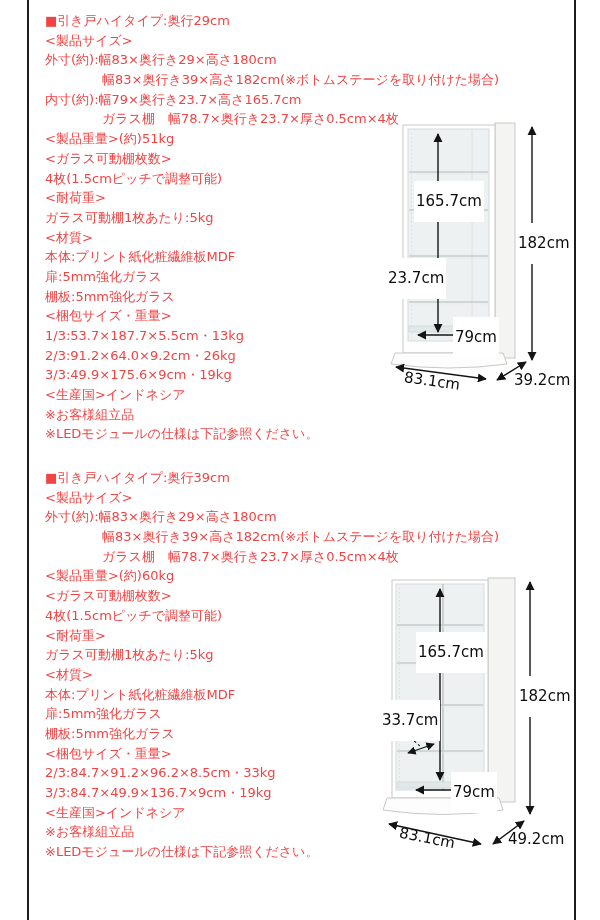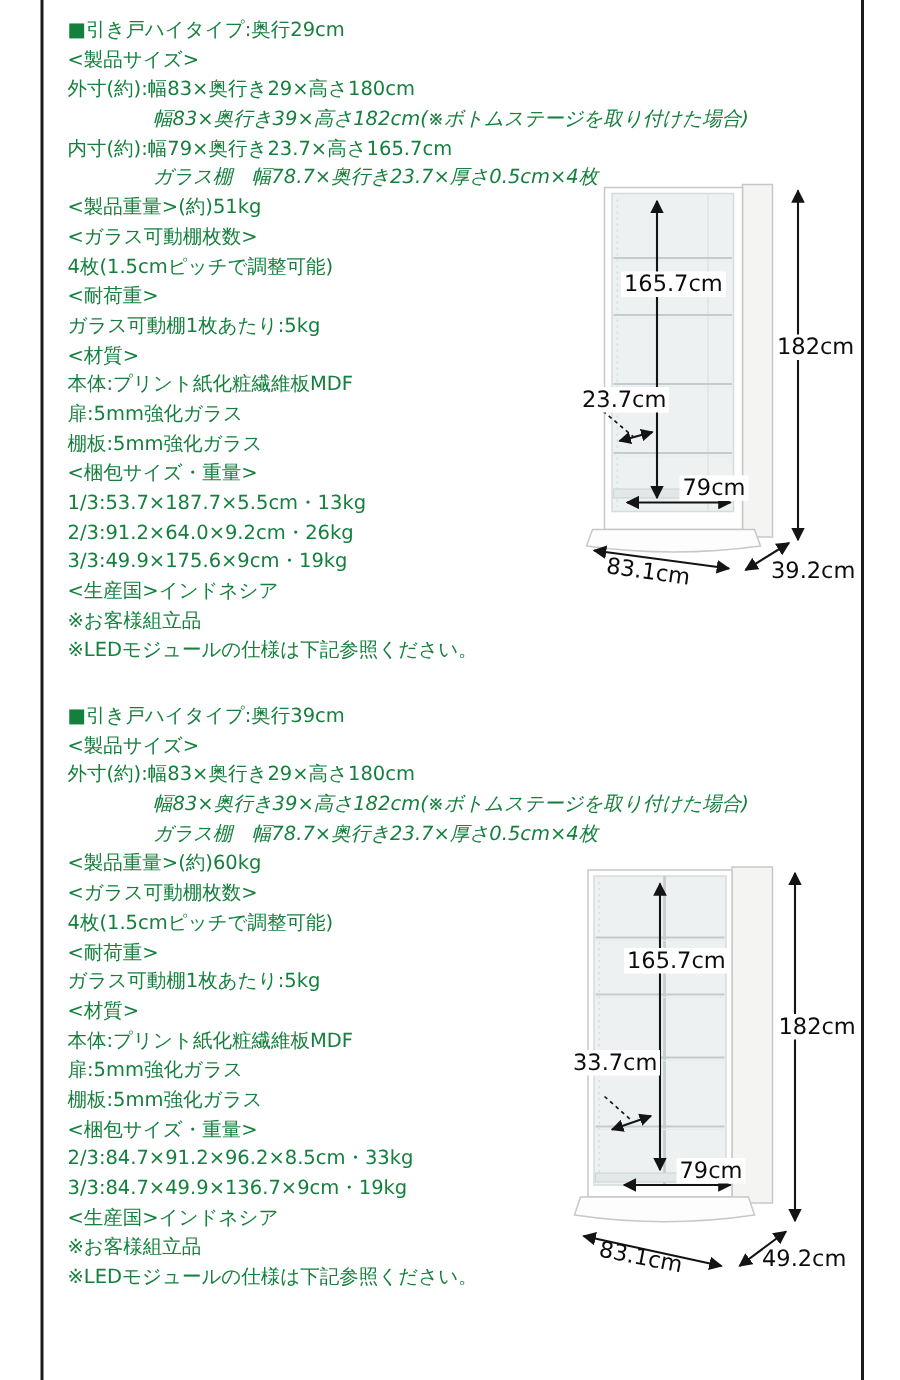--- a/index.html
+++ b/index.html
@@ -7,34 +7,34 @@
     width:600px;height:920px;position:relative;overflow:hidden;
     background:#ffffff;
     font-family:"DejaVu Sans","Liberation Sans",sans-serif;
   }
   .page-border{position:absolute;top:0;width:2px;height:920px;background:#1c1c1c;}
   .page-border.left{left:27px;}
   .page-border.right{left:574px;}
 
   .spec-block{
     position:absolute;left:45px;width:520px;
-    color:#15803d;font-size:13px;
+    color:#ef4444;font-size:13px;
   }
   .spec-line{
     height:19.7px;line-height:19.7px;white-space:nowrap;
   }
-  .spec-line.indent{padding-left:57px;font-style:italic;}
+  .spec-line.indent{padding-left:57px;}
 
   .diagram{position:absolute;left:375px;width:200px;height:295px;}
   .diagram svg{position:absolute;left:0;top:0;}
   .dim-label{
     position:absolute;font-size:15px;color:#0c0c0c;
     line-height:1.1;white-space:nowrap;
   }
-  .dim-label.boxed{background:#ffffff;padding:0 2px;}
+  .dim-label.boxed{background:#ffffff;padding:12px 2px;}
   .dim-label.tilt8{transform:rotate(8deg);transform-origin:center;}
   .dim-label.tilt11{transform:rotate(11deg);transform-origin:center;}
 </style>
 </head>
 <body>
 
 <div class="page-border left"></div>
 <div class="page-border right"></div>
 
 <div class="spec-block" style="top:11px">

